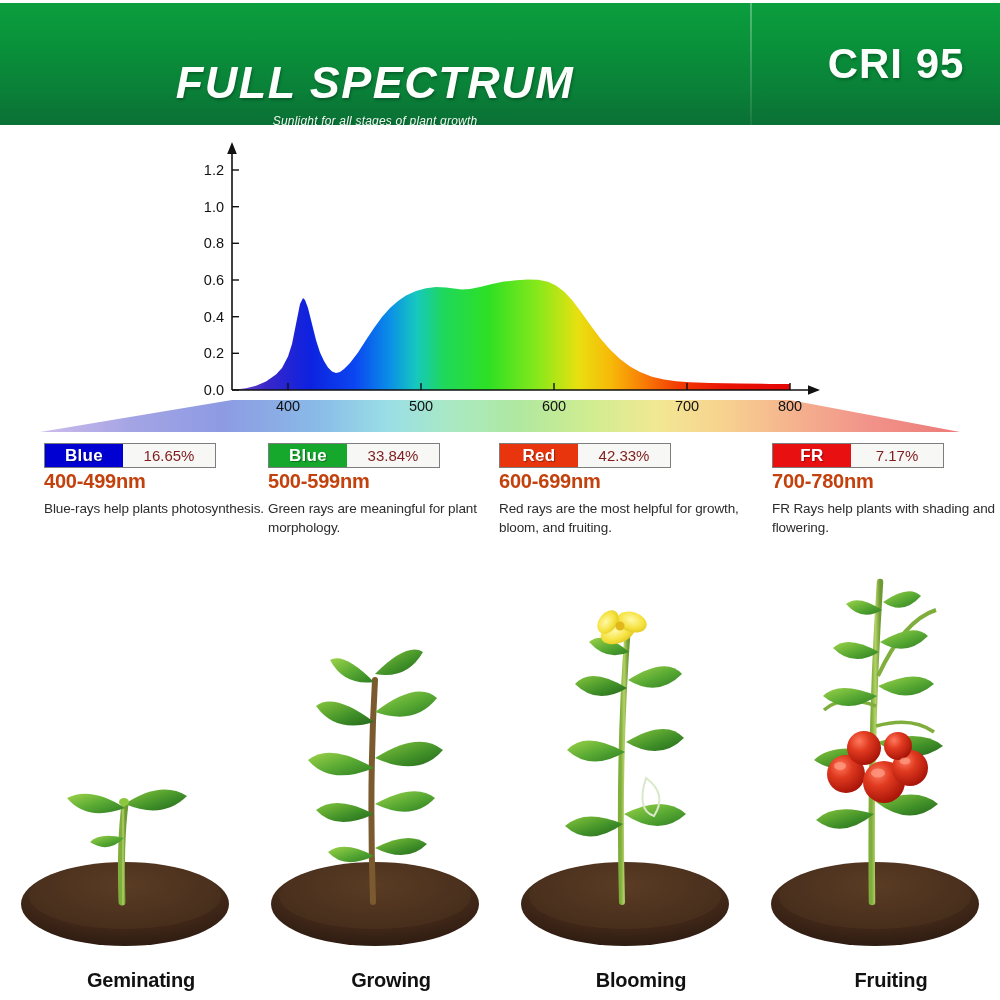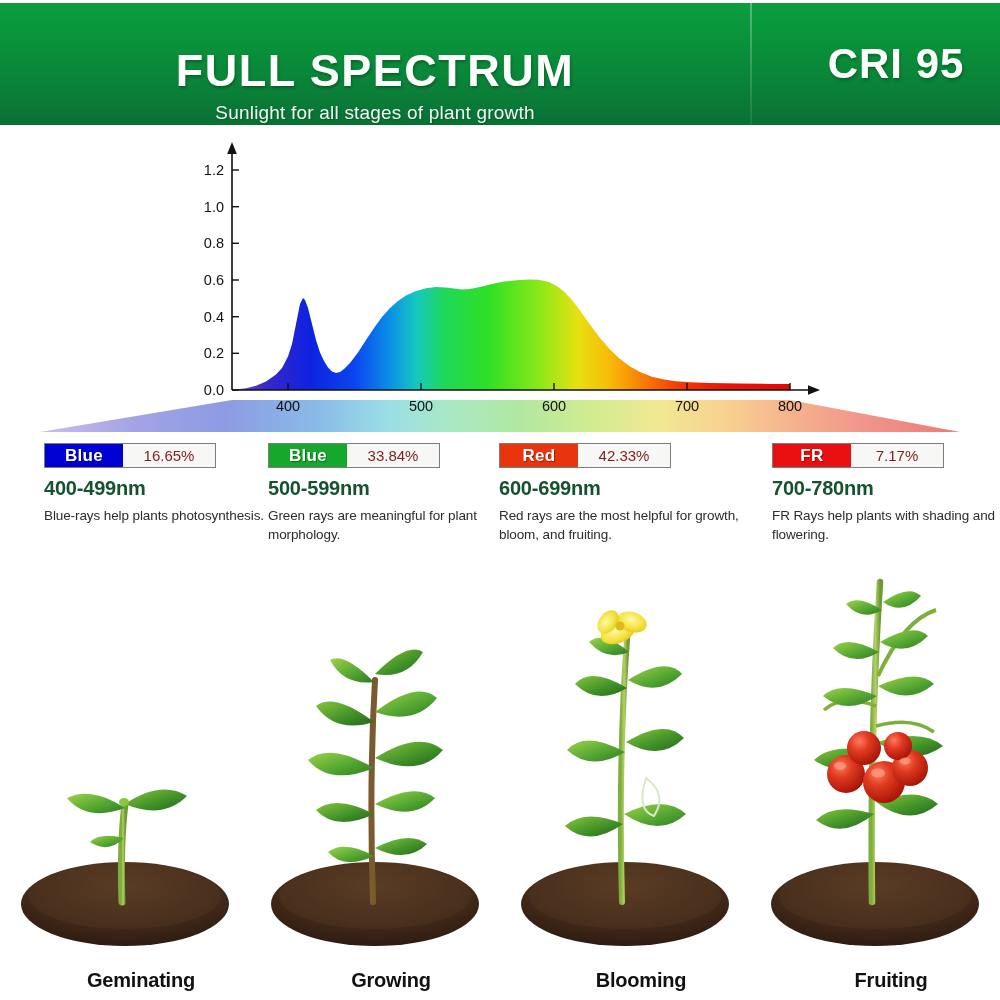--- a/index.html
+++ b/index.html
@@ -16,29 +16,29 @@
   .header{
     position:absolute;left:0;top:3px;width:1000px;height:122px;
     background:linear-gradient(180deg,#0b9e3e 0%,#09913a 35%,#0a8038 72%,#0a7035 100%);
     overflow:hidden;
   }
   .header-divider{
     position:absolute;left:750px;top:0;width:2px;height:122px;
     background:linear-gradient(180deg,rgba(255,255,255,.30),rgba(255,255,255,.07));
   }
   .header-left{
-    position:absolute;left:0;top:8px;width:750px;height:150px;
-    display:flex;flex-direction:column;align-items:center;justify-content:center;
+    position:absolute;left:0;top:16px;width:750px;height:150px;
+    display:flex;flex-direction:column;align-items:center;justify-content:center;font-style:italic;
   }
   .h-title{
     color:#fdfffd;font-size:45px;font-weight:bold;letter-spacing:1.5px;
     line-height:1;text-shadow:1px 2px 3px rgba(0,0,0,.28);
   }
   .h-sub{
-    color:#f2fbf3;font-size:19px;font-weight:normal;margin-top:9px;
+    color:#f2fbf3;font-size:12px;font-weight:normal;margin-top:9px;
     letter-spacing:.2px;text-shadow:1px 1px 2px rgba(0,0,0,.25);
   }
   .header-right{
     position:absolute;left:750px;top:0;width:292px;height:122px;
     display:flex;align-items:center;justify-content:center;
   }
   .h-cri{
     color:#fdfffd;font-size:42px;font-weight:bold;letter-spacing:1px;
     text-shadow:1px 2px 3px rgba(0,0,0,.28);
   }
@@ -59,21 +59,21 @@
     display:flex;align-items:center;justify-content:center;
     width:78px;color:#ffffff;font-size:17px;font-weight:bold;
     text-shadow:1px 1px 1px rgba(0,0,0,.35);
     letter-spacing:.3px;
   }
   .chip-val{
     flex:1;display:flex;align-items:center;justify-content:center;
     color:#7f1d1d;font-size:15px;background:#f7f7f5;
   }
   .nm{
-    margin-top:9px;color:#14532d;font-size:20px;font-weight:bold;letter-spacing:-.2px;
+    margin-top:2px;color:#c2410c;font-size:20px;font-weight:bold;letter-spacing:-.2px;
   }
   .desc{
     margin-top:6px;color:#2c2c2c;font-size:13.5px;line-height:19px;letter-spacing:-.1px;
   }
 
   
   .plants{position:absolute;left:0;top:556px;width:1000px;height:444px;}
   .plant-cell{position:absolute;bottom:0;width:250px;height:444px;}
   .plant-art{position:absolute;left:0;bottom:44px;width:250px;height:400px;}
   .plant-label{

